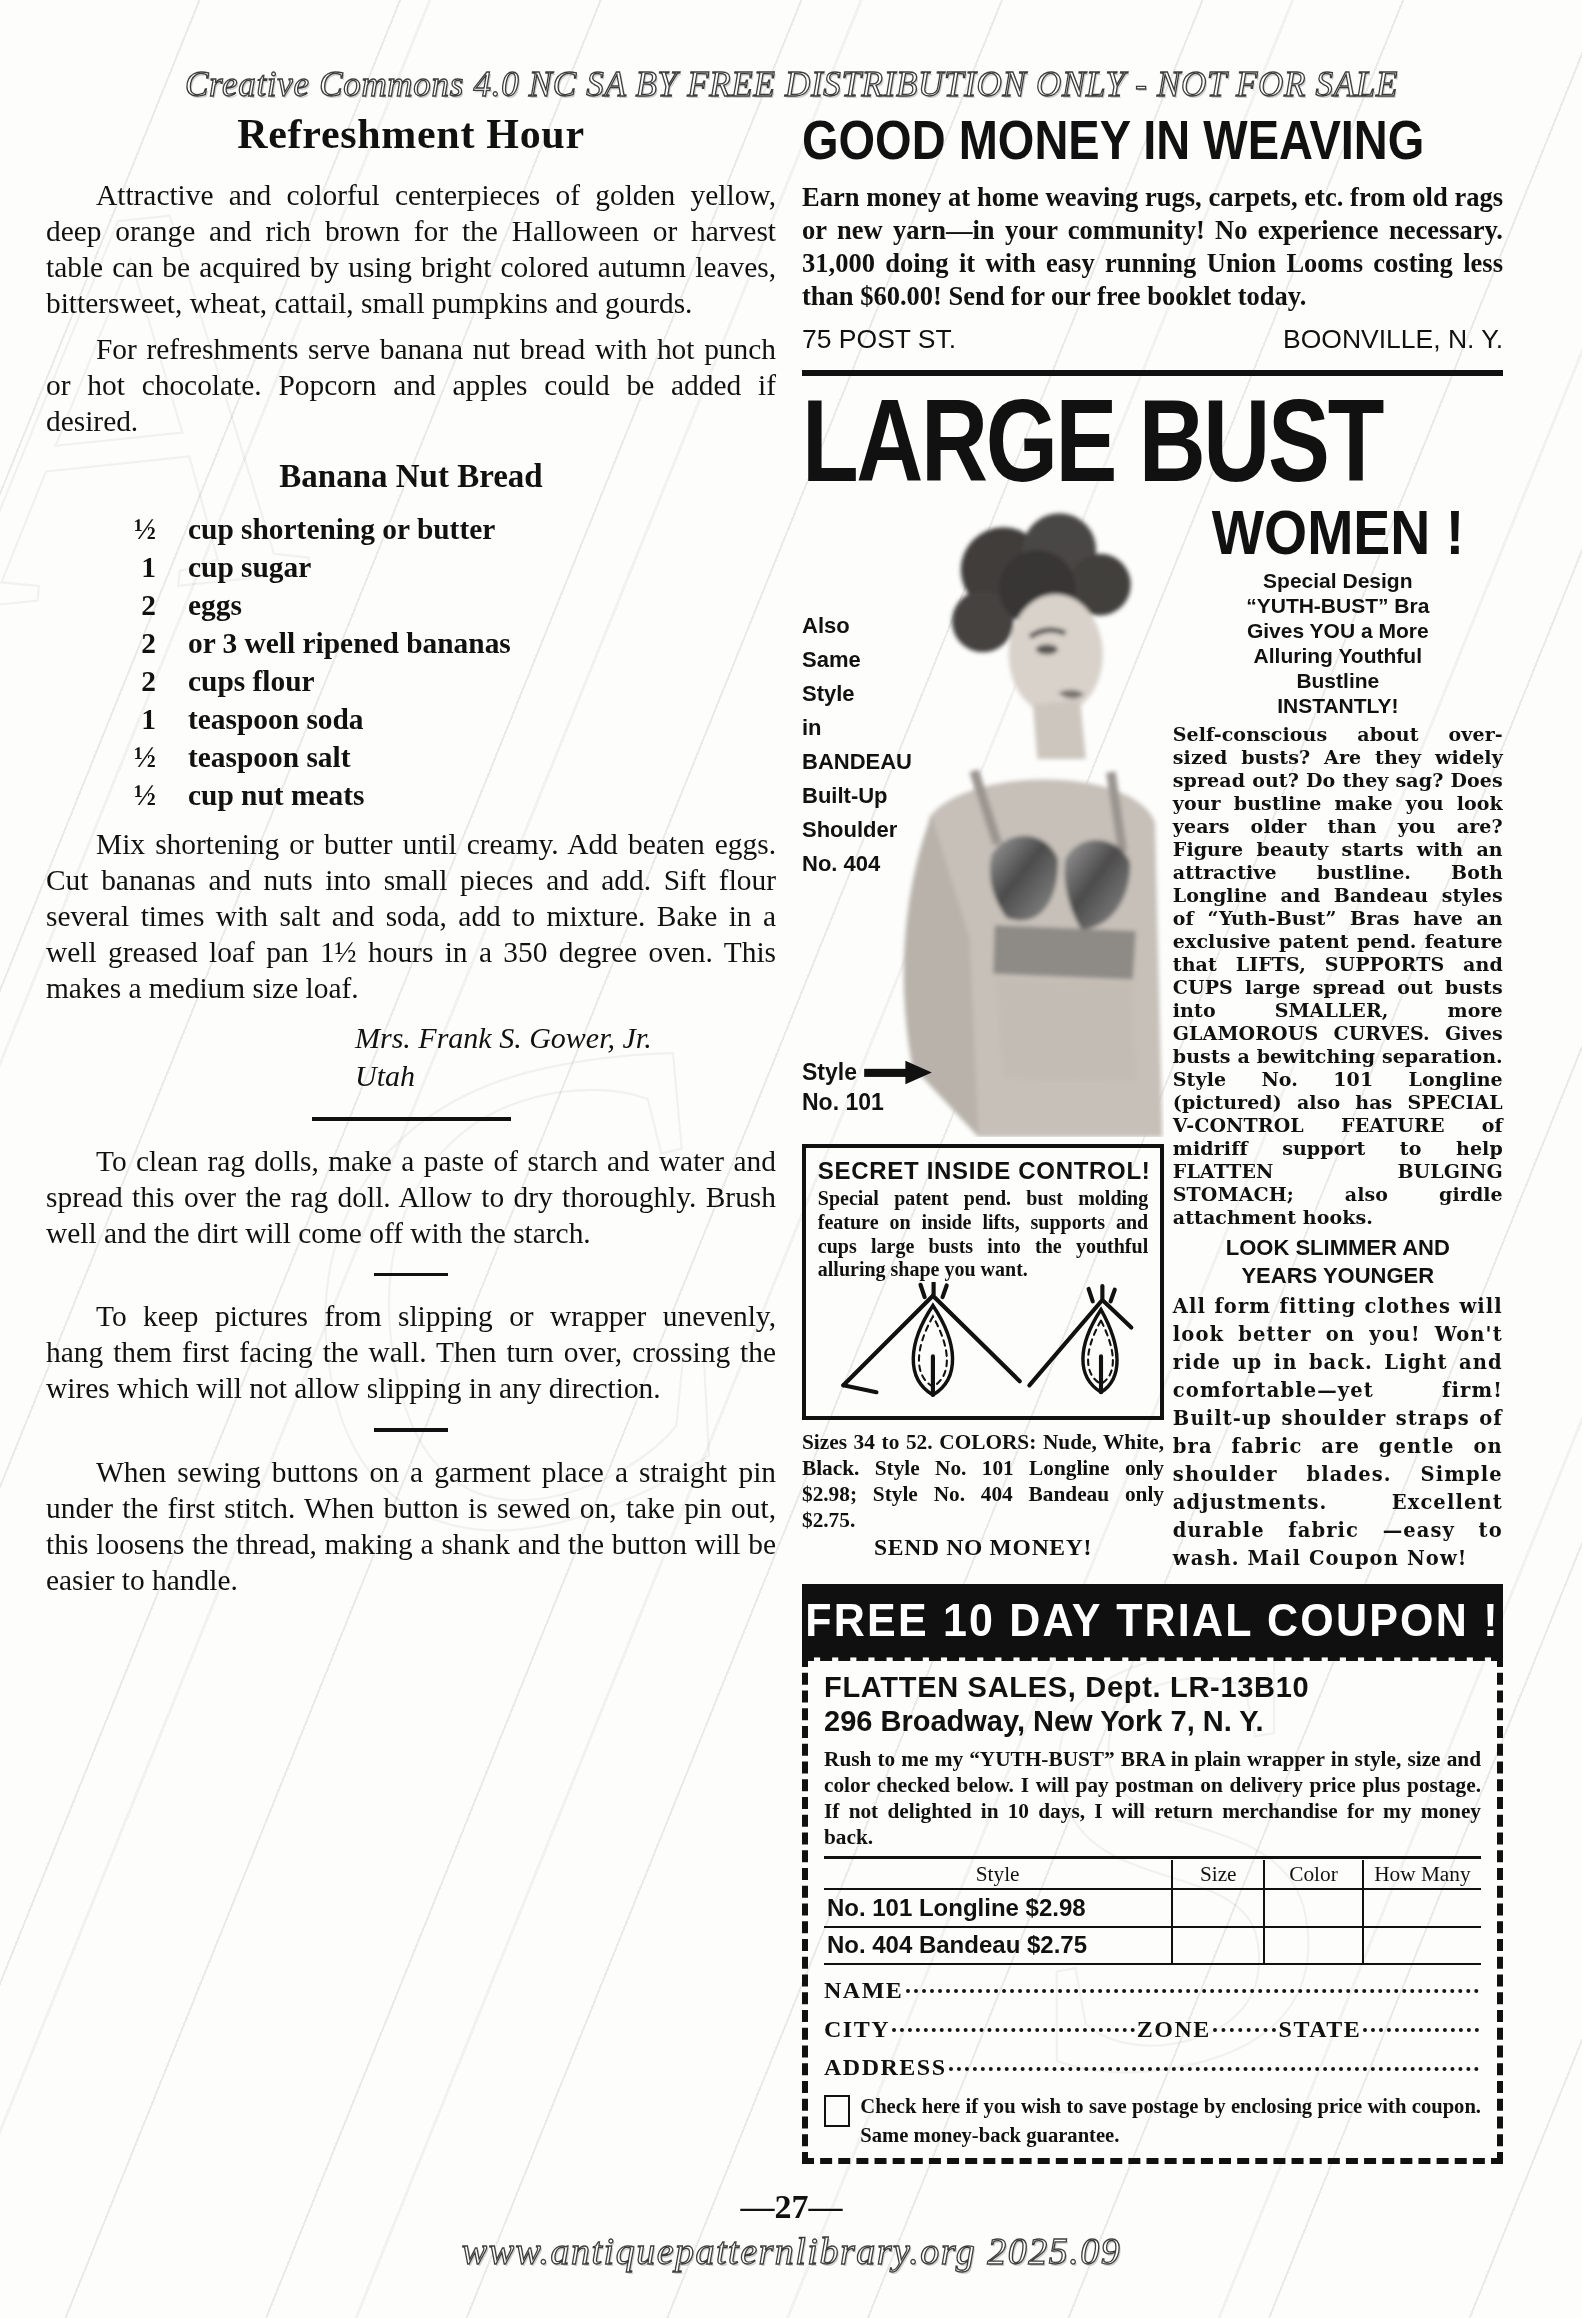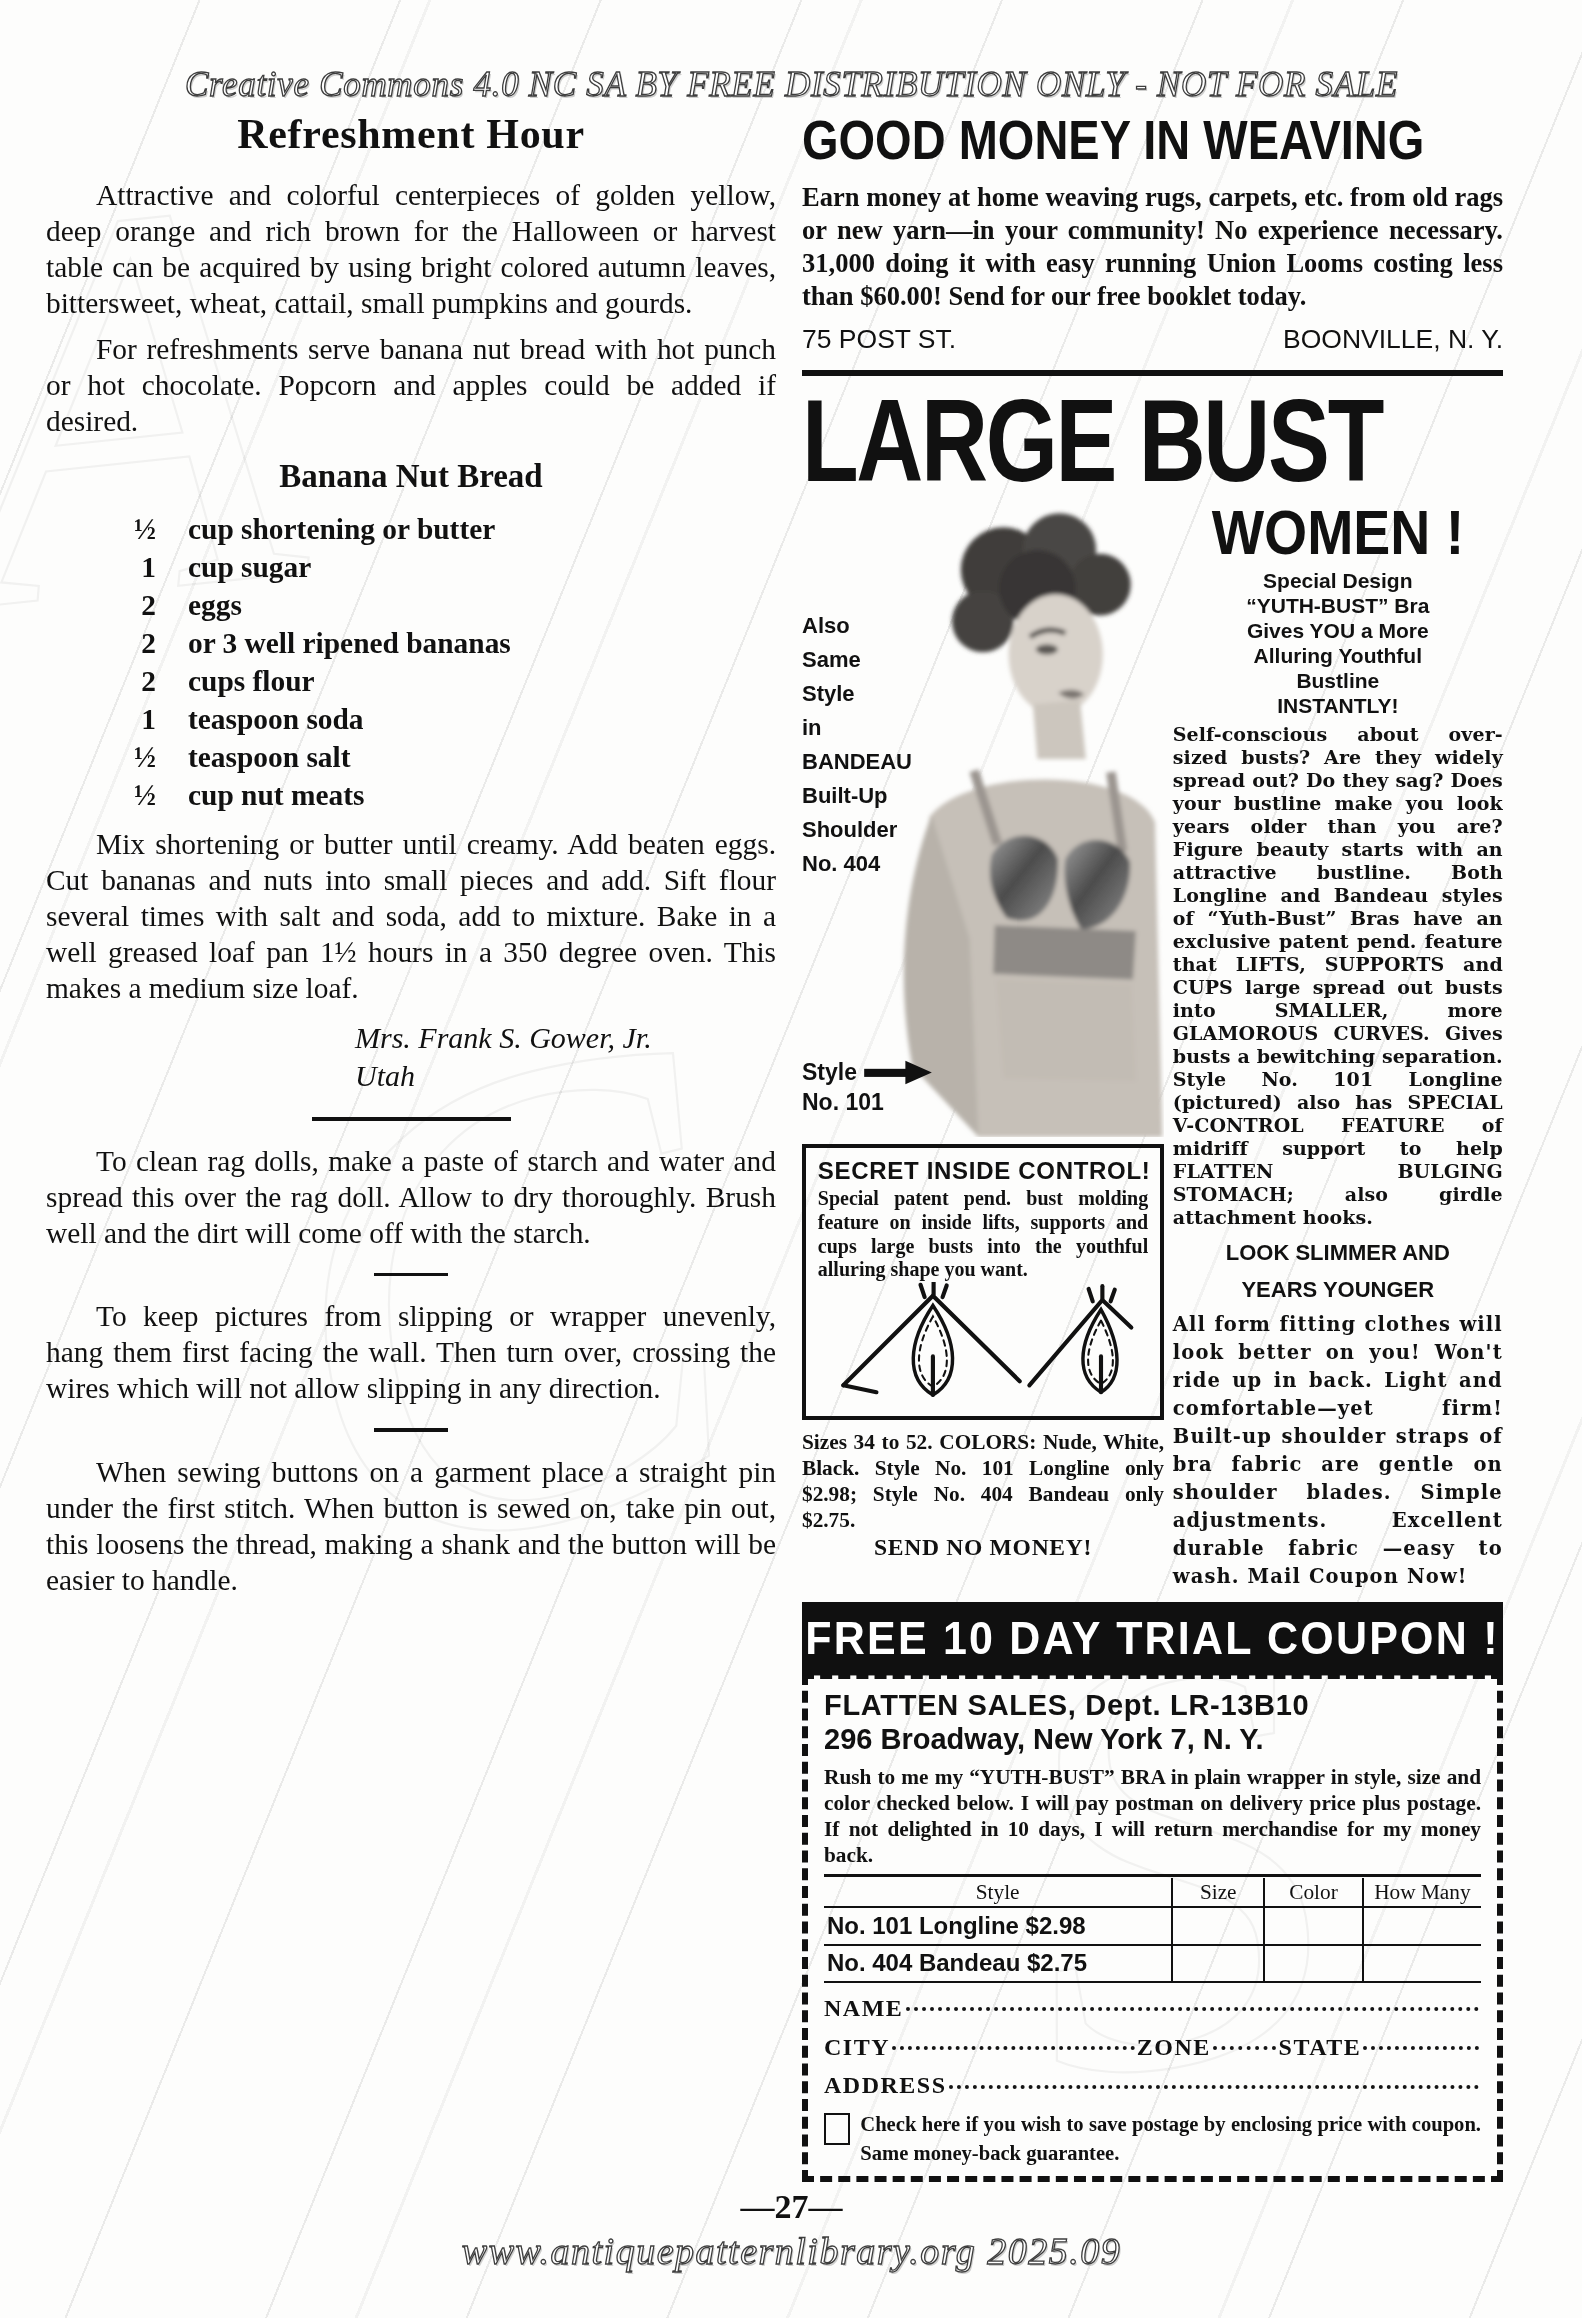--- a/index.html
+++ b/index.html
@@ -58,21 +58,21 @@
     letter-spacing:0.7px;text-align:center;white-space:nowrap;}
   .secret-body{font-size:20px;line-height:23.6px;text-align:justify;font-weight:bold;margin-top:2.9px;}
   .sizes-text{font-size:21.3px;line-height:26px;font-weight:bold;text-align:justify;margin-top:8.8px;}
   .send-no-money{font-size:23.6px;font-weight:bold;text-align:center;letter-spacing:0.7px;margin-top:1.5px;}
   .women-head{font-family:"Liberation Sans",sans-serif;font-weight:bold;font-size:63px;line-height:65px;
     text-align:center;transform:scaleX(0.88);transform-origin:top center;white-space:nowrap;margin:0;}
   .bust-subhead{font-family:"Liberation Sans",sans-serif;font-weight:bold;font-size:21px;line-height:25px;
     text-align:center;white-space:pre-line;margin-top:2.9px;}
   .bust-body1{font-family:"DejaVu Serif",serif;font-size:19px;line-height:23px;text-align:justify;
     font-weight:bold;letter-spacing:0.1px;margin-top:4.4px;}
-  .slim-head{font-family:"Liberation Sans",sans-serif;font-weight:bold;font-size:22px;line-height:37px;
+  .slim-head{font-family:"Liberation Sans",sans-serif;font-weight:bold;font-size:22px;line-height:28px;
     text-align:center;white-space:pre-line;margin-top:5.9px;}
   .bust-body2{font-family:"DejaVu Serif",serif;font-size:19.5px;line-height:28px;text-align:justify;
     font-weight:bold;letter-spacing:1.1px;margin-top:2.9px;}
   
   .coupon-banner{background:#101010;color:#fff;text-align:center;font-family:"Liberation Sans",sans-serif;
     font-weight:bold;font-size:43px;letter-spacing:2.2px;padding:8.8px 0 10.3px 0;margin-top:10.3px;
     transform:scaleY(1.08);transform-origin:top left;}
   .coupon-box{border:6.6px dashed #111;margin-top:2.9px;padding:10.3px 16px 8.8px 16px;}
   .coupon-dept{font-family:"Liberation Sans",sans-serif;font-weight:bold;font-size:29px;letter-spacing:0.7px;}
   .coupon-addr{font-family:"Liberation Sans",sans-serif;font-weight:bold;font-size:29px;margin-top:1.5px;}

